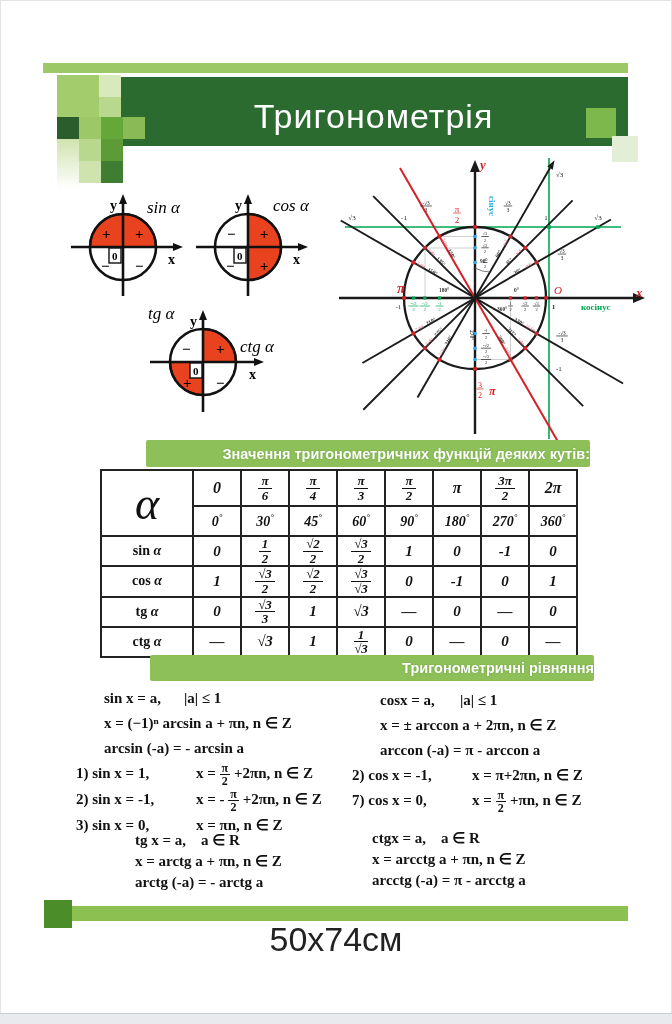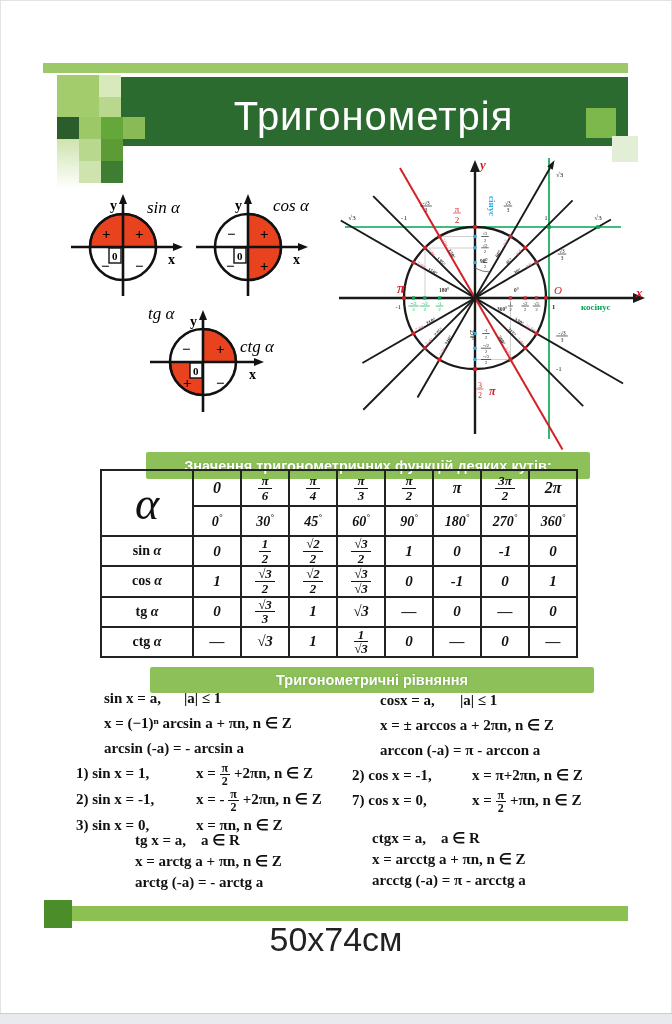--- a/index.html
+++ b/index.html
@@ -2,26 +2,26 @@
 <html><head>
 <meta charset="utf-8">
 <style>
   html,body{margin:0;padding:0;background:#fff;}
   .page{position:relative;width:672px;height:1024px;background:#fff;overflow:hidden;
         font-family:"Liberation Sans",sans-serif;box-shadow:inset 0 0 0 1px #e3e3e3;}
   .abs{position:absolute;}
   
   .top-strip{left:43px;top:63px;width:585px;height:10px;background:#9cc868;}
   .header-band{left:119px;top:77px;width:509px;height:69px;background:#2c6b2f;}
-  .page-title{left:119px;top:77px;width:509px;height:79px;color:#fff;font-size:40px;
+  .page-title{left:119px;top:77px;width:509px;height:79px;color:#fff;font-size:34px;
               display:flex;align-items:center;justify-content:center;letter-spacing:1px;}
   .sq{position:absolute;}
   
   .band{background:#8ec05a;border-radius:2px;color:#fff;font-weight:bold;font-size:14.5px;
-        display:flex;align-items:center;justify-content:center;text-shadow:0 0 2px #6ca13e;margin-top:12px;}
+        display:flex;align-items:center;justify-content:flex-end;text-shadow:0 0 2px #6ca13e;}
   
   table.vals{border-collapse:collapse;table-layout:fixed;width:478px;
              font-family:"Liberation Serif",serif;}
   table.vals td,table.vals th{border:2px solid #222;text-align:center;vertical-align:middle;
              padding:0;font-style:italic;font-weight:bold;color:#111;}
   table.vals .alpha{font-size:46px;font-style:italic;font-weight:normal;width:90px;}
   table.vals .rowlab{font-style:normal;font-size:14px;}
   table.vals .rowlab i{font-style:italic;}
   .frac{display:inline-block;text-align:center;vertical-align:middle;line-height:1.05;font-size:13px;}
   .frac .n{display:block;border-bottom:1.3px solid #111;padding:0 3px;}
@@ -356,21 +356,21 @@
   <div class="abs eq-block" style="left:76px;top:686px;width:272px" id="sin-eq">
       <div class="eq-line plain"><span class="eq-l">sin x = a,</span><span>|a| ≤ 1</span></div>
       <div class="eq-line plain"><span class="eq-l">x = (−1)ⁿ arcsin a + πn, n ∈ Z</span></div>
       <div class="eq-line plain"><span class="eq-l">arcsin (-a) = - arcsin a</span></div>
       <div class="eq-line numbered"><span class="eq-l">1) sin x = 1,</span><span>x = <span class="ifrac"><span class="n">π</span><span class="d">2</span></span> +2πn, n ∈ Z</span></div>
       <div class="eq-line numbered"><span class="eq-l">2) sin x = -1,</span><span>x = - <span class="ifrac"><span class="n">π</span><span class="d">2</span></span> +2πn, n ∈ Z</span></div>
       <div class="eq-line numbered"><span class="eq-l">3) sin x = 0,</span><span>x = πn, n ∈ Z</span></div>
     </div>
   <div class="abs eq-block" style="left:352px;top:688px;width:290px" id="cos-eq">
       <div class="eq-line plain"><span class="eq-l">cosx = a,</span><span>|a| ≤ 1</span></div>
-      <div class="eq-line plain"><span class="eq-l">x = ± arccos a + 2πn, n ∈ Z</span></div>
+      <div class="eq-line plain"><span class="eq-l">x = ± arccon a + 2πn, n ∈ Z</span></div>
       <div class="eq-line plain"><span class="eq-l">arccon (-a) = π - arccon a</span></div>
       <div class="eq-line numbered"><span class="eq-l">2) cos x = -1,</span><span>x = π+2πn, n ∈ Z</span></div>
       <div class="eq-line numbered"><span class="eq-l">7) cos x = 0,</span><span>x = <span class="ifrac"><span class="n">π</span><span class="d">2</span></span> +πn, n ∈ Z</span></div>
     </div>
   <div class="abs eq-block simple-block" style="left:135px;top:830px" id="tg-eq">
       <div>tg x = a,    a ∈ R</div>
       <div>x = arctg a + πn, n ∈ Z</div>
       <div>arctg (-a) = - arctg a</div>
     </div>
   <div class="abs eq-block simple-block" style="left:372px;top:828px" id="ctg-eq">

